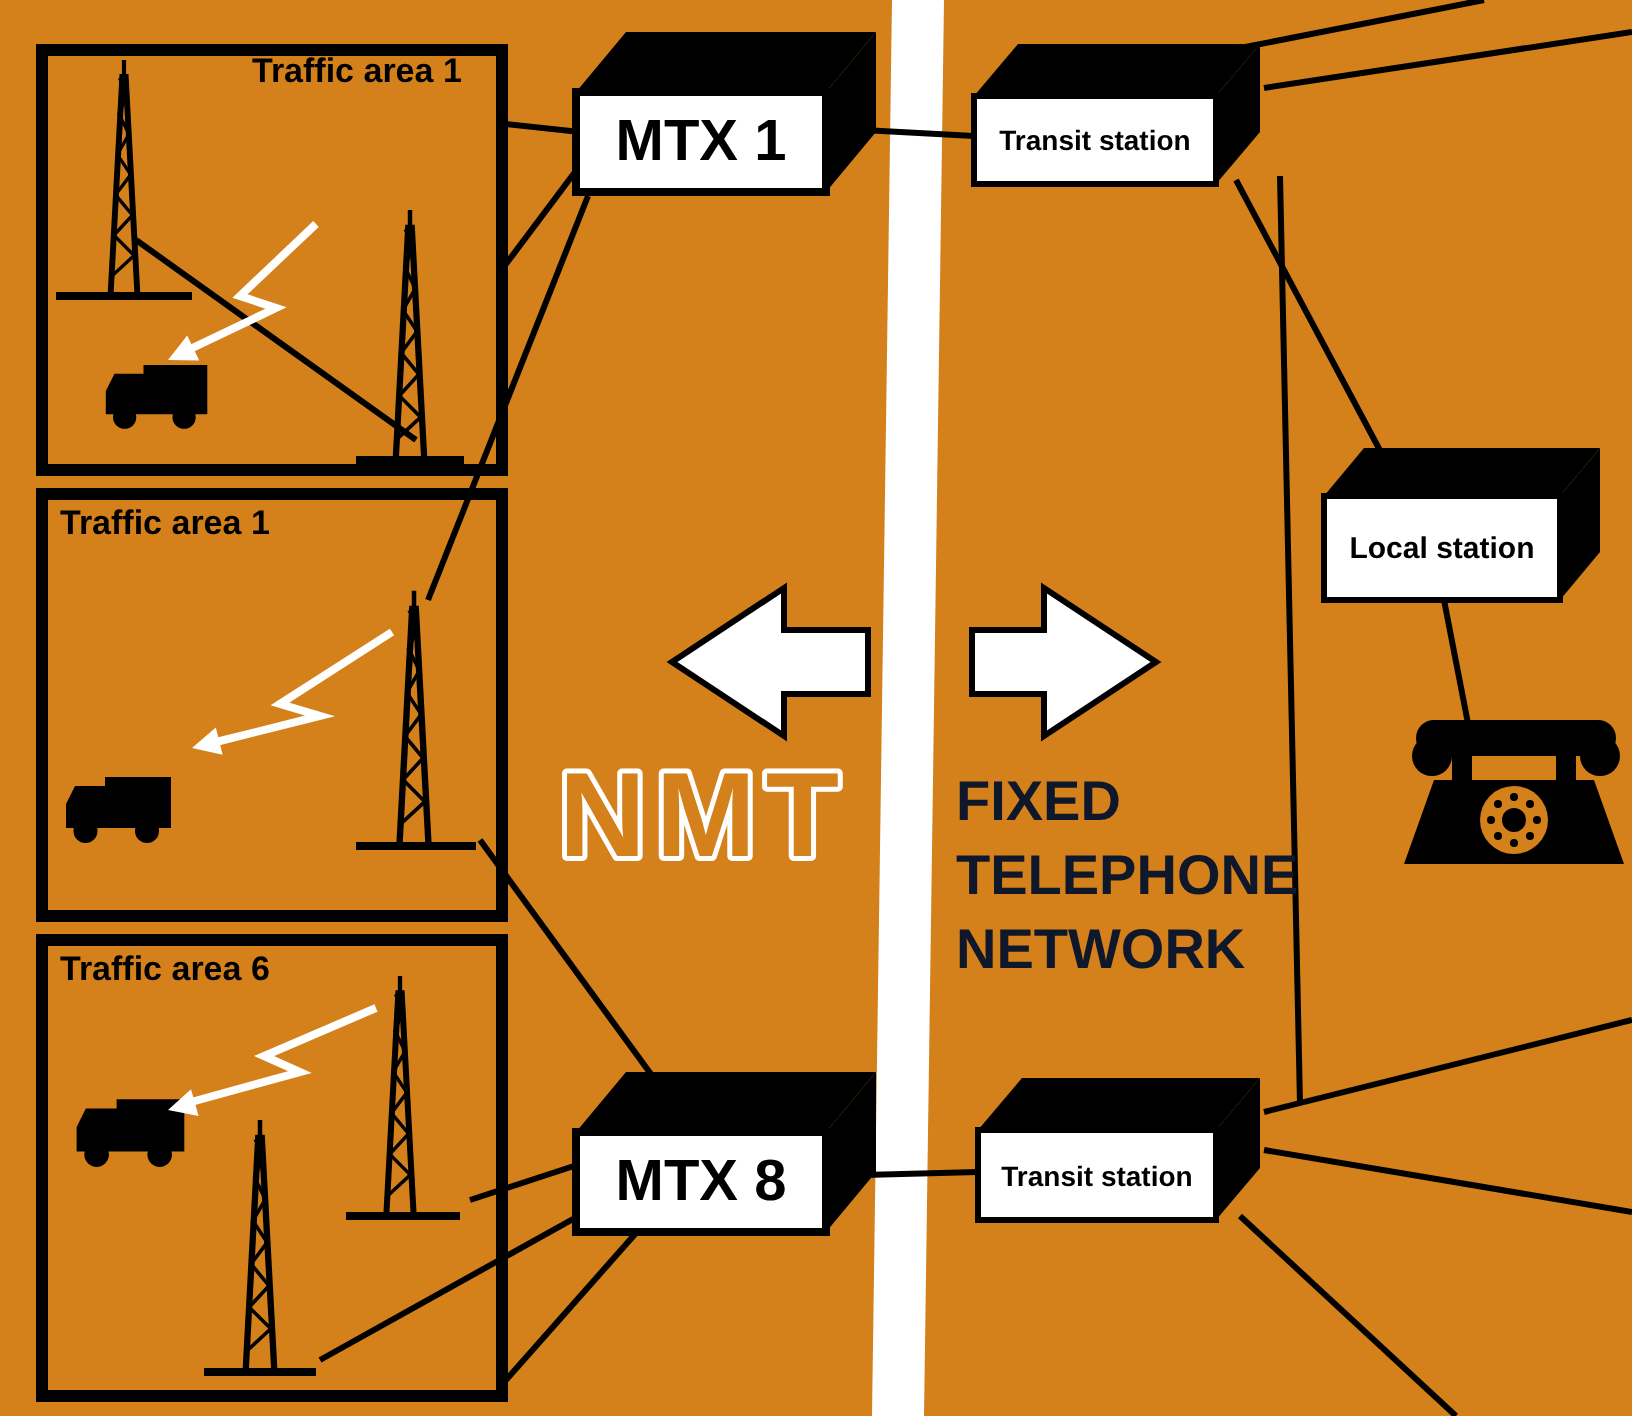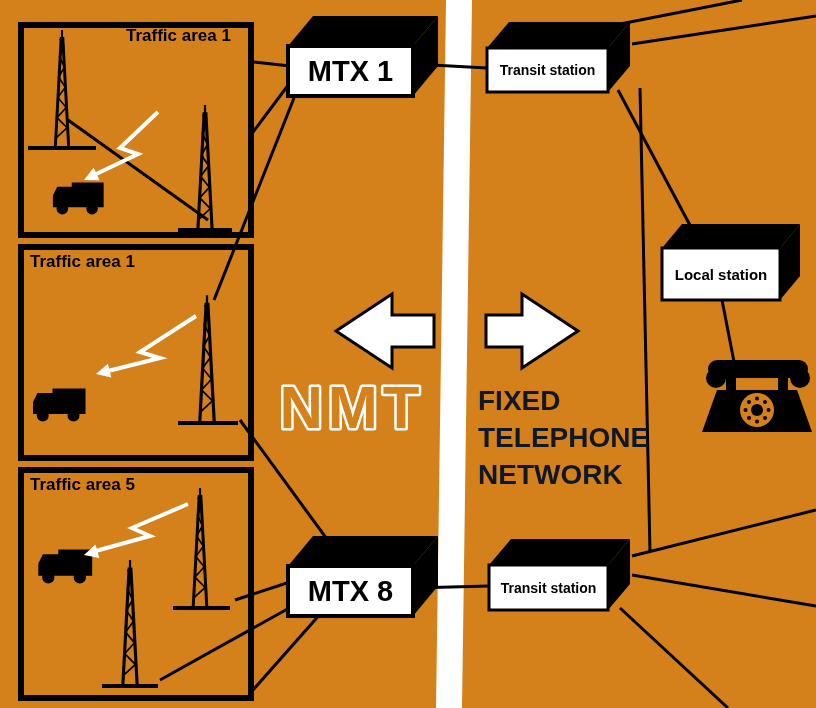--- a/index.html
+++ b/index.html
@@ -164,21 +164,21 @@
       <circle cx="745.5" cy="410" r="2" fill="#000"></circle>
       <circle cx="749" cy="402" r="2" fill="#000"></circle>
       <circle cx="757" cy="398.5" r="2" fill="#000"></circle>
       <circle cx="765" cy="402" r="2" fill="#000"></circle>
       <circle cx="757" cy="410" r="6" fill="#000"></circle>
     </g>
   </svg>
 
   <div class="lbl area-label traffic1">Traffic area 1</div>
   <div class="lbl area-label traffic2">Traffic area 1</div>
-  <div class="lbl area-label traffic3">Traffic area 5</div>
+  <div class="lbl area-label traffic3">Traffic area 6</div>
 
   <div class="face-label mtx1-label">MTX 1</div>
   <div class="face-label mtx2-label">MTX 8</div>
   <div class="face-label transit-top-label">Transit station</div>
   <div class="face-label transit-bottom-label">Transit station</div>
   <div class="face-label local-label">Local station</div>
 
   <div class="fixed-title">FIXED
 TELEPHONE
 NETWORK</div>

